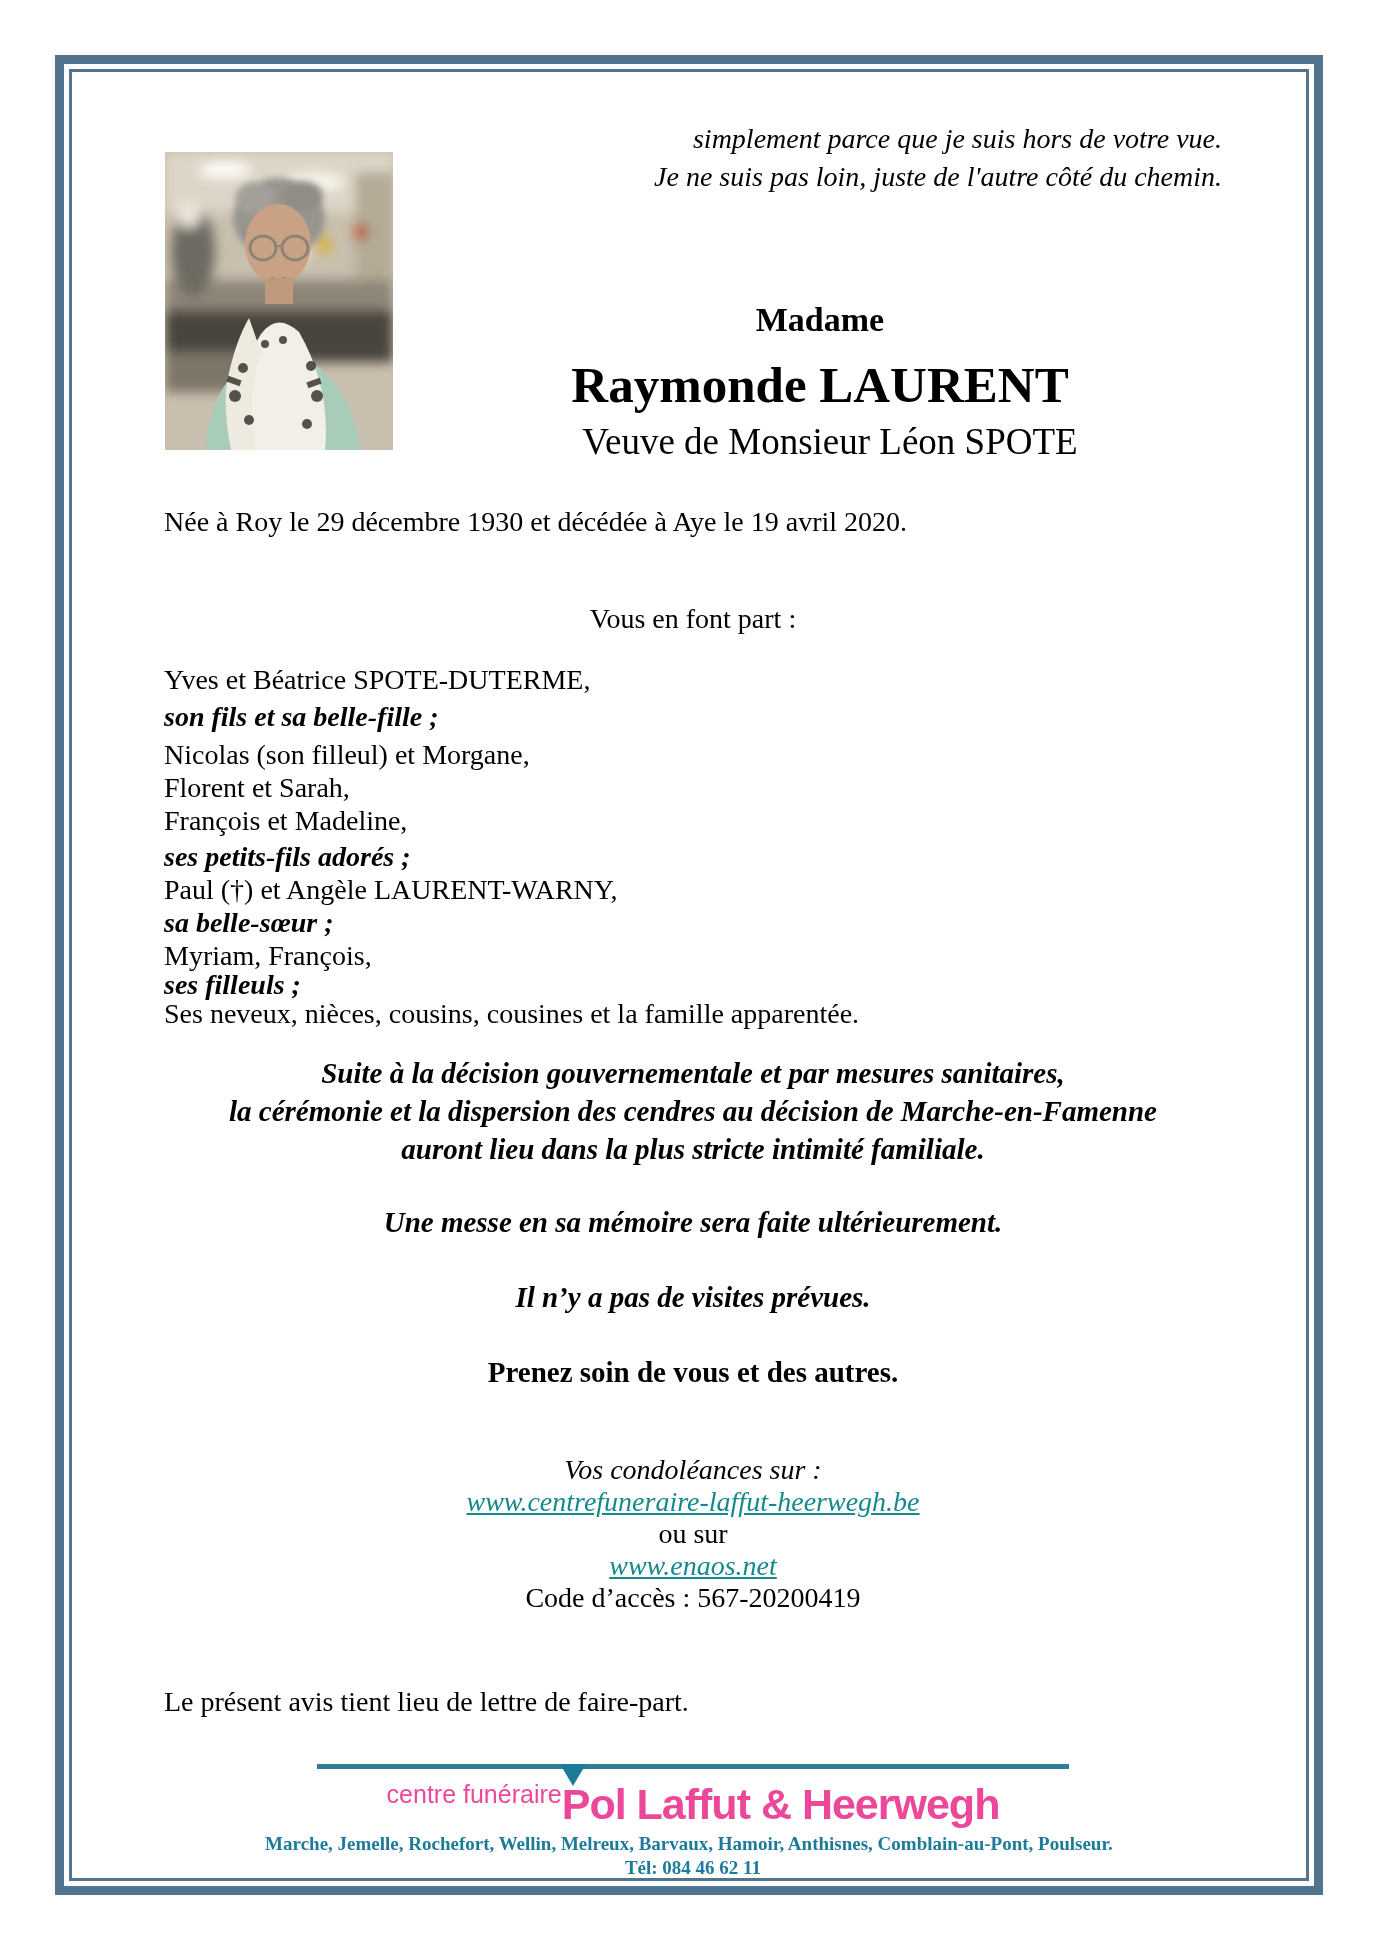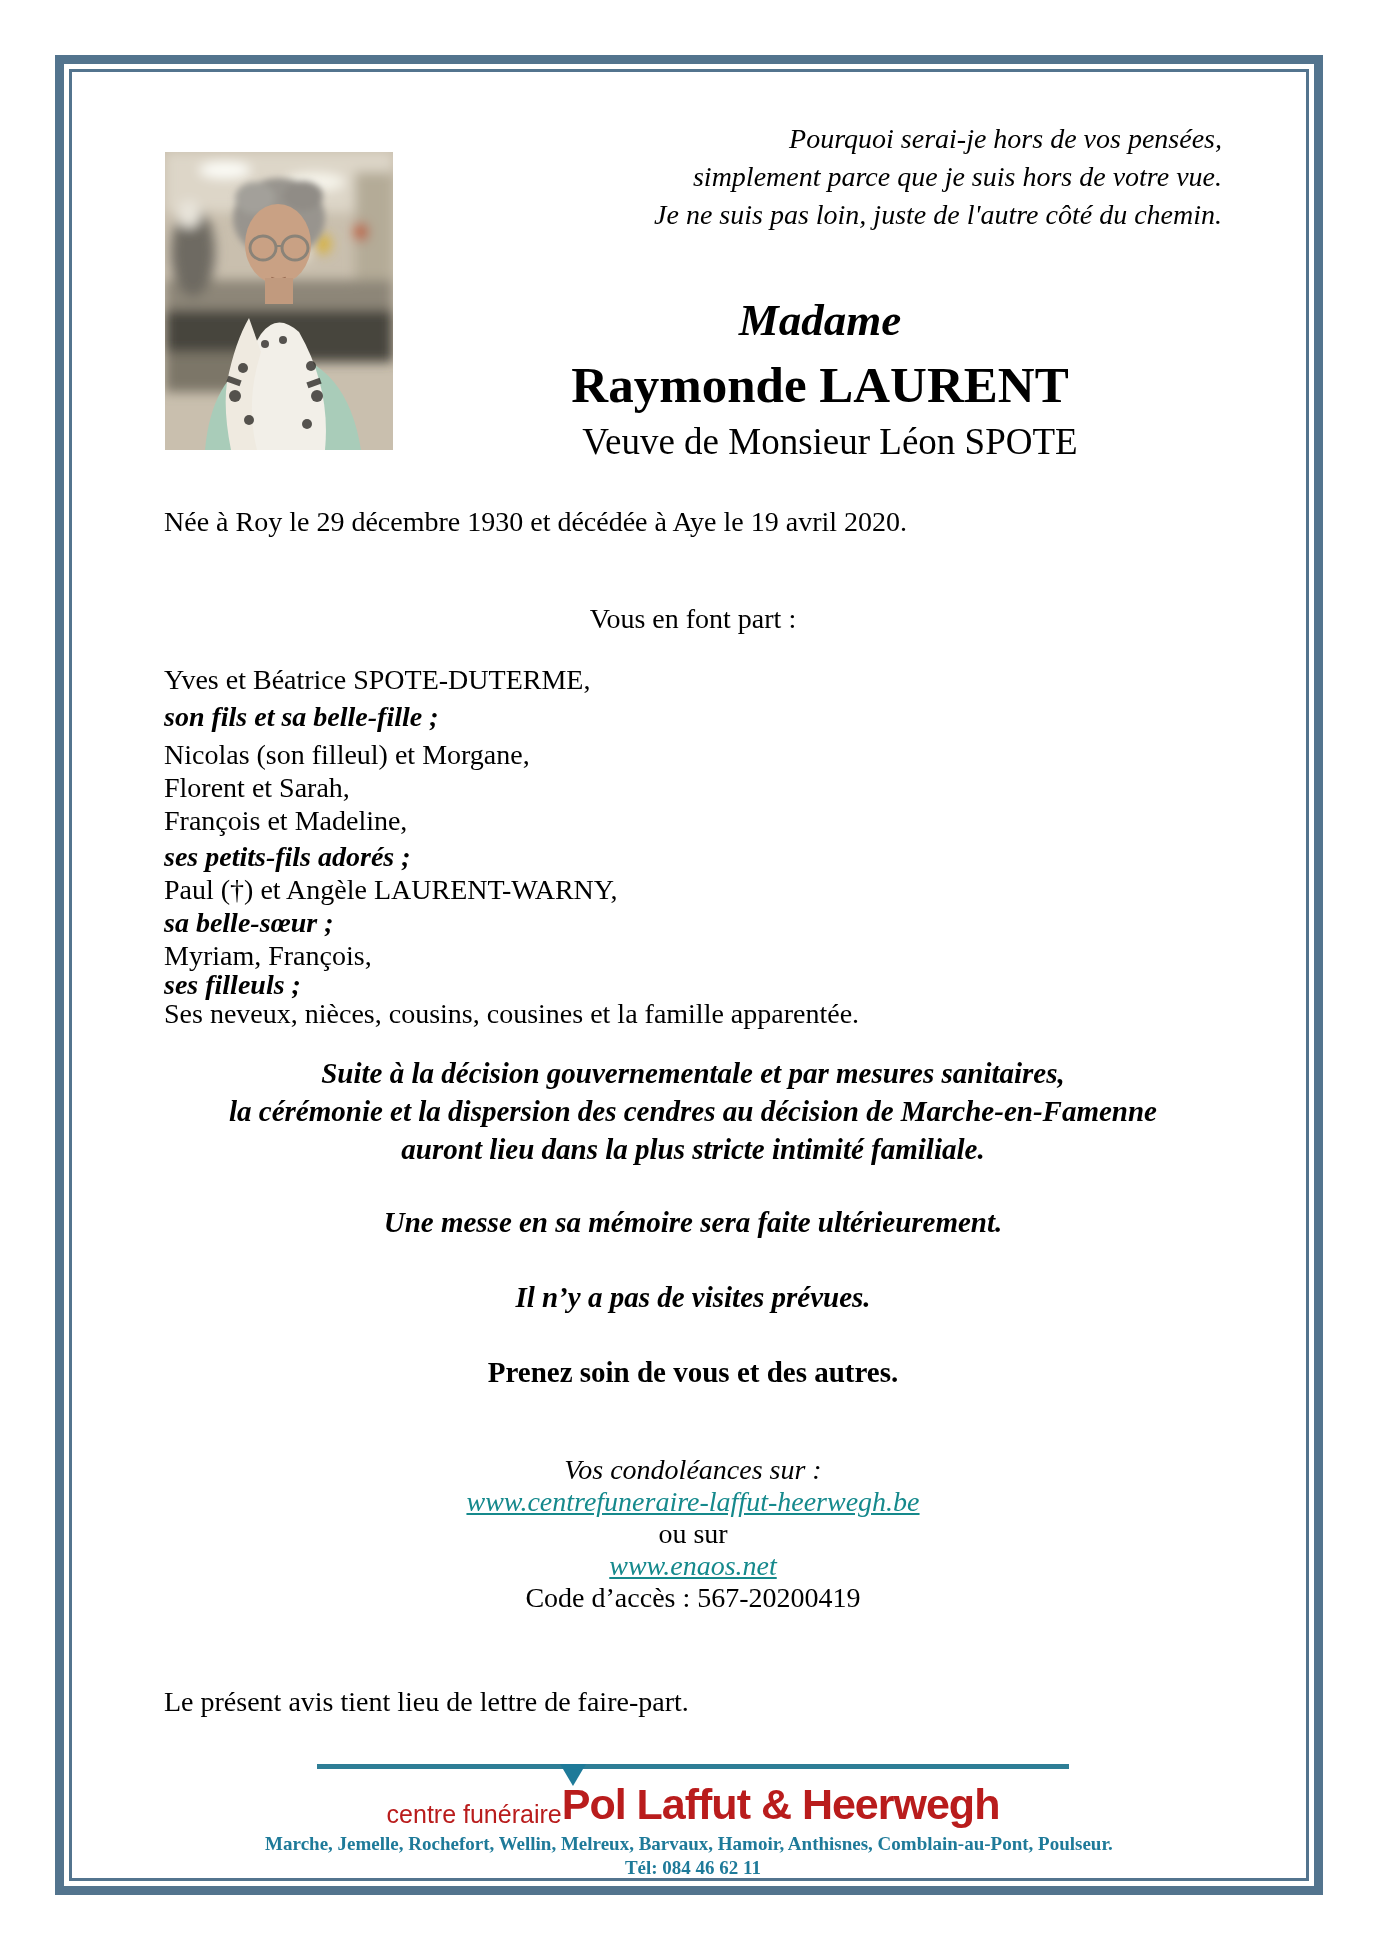--- a/index.html
+++ b/index.html
@@ -22,21 +22,21 @@
     position:absolute; left:165px; top:152px; width:228px; height:298px;
   }
   .photo svg { display:block; }
   .quote {
     position:absolute; right:156px; top:120px; text-align:right;
     font-style:italic; font-size:28px; line-height:38px; white-space:nowrap;
   }
   .title-block {
     position:absolute; left:393px; width:854px; top:288px; text-align:center;
   }
-  .title-salutation { font-size:45px; font-weight:bold; line-height:64px;font-style:italic; }
+  .title-salutation { font-size:34px; font-weight:bold; line-height:64px; }
   .title-name { font-size:51px; font-weight:bold; line-height:66px; }
   .title-subtitle { font-size:37px; line-height:48px;padding-left:20px; }
   
   .main {
     position:absolute; left:164px; top:505px; width:1058px;
     font-size:28px; line-height:33px;
   }
   .main div { white-space:nowrap; }
   .rel { text-align:left; font-weight:bold; font-style:italic; }
   .l-part   { margin-top:64px;text-align:center; }
@@ -59,22 +59,22 @@
     color:#15898c; font-style:italic; text-decoration:underline; cursor:pointer;
   }
   .letter { position:absolute; left:164px; top:1686px; font-size:28px; }
   
   .footer-rule {
     position:absolute; left:317px; top:1764px; width:752px; height:5px;
     background:#2e7e96;
   }
   .brand-row {
     position:absolute; left:164px; top:1780px; width:1058px;
-    display:flex; justify-content:center; align-items:flex-end; gap:0;
-    color:#b91c1c; font-family:"Liberation Sans", sans-serif; white-space:nowrap;
+    display:flex; justify-content:center; align-items:flex-start; gap:0;
+    color:#ec4899; font-family:"Liberation Sans", sans-serif; white-space:nowrap;
   }
   .brand-prefix { font-size:25px; }
   .brand-name { font-size:43px; font-weight:bold; position:relative; letter-spacing:-1px; }
   .tri {
     position:absolute; left:-2px; top:-16px; width:0; height:0;
     border-left:13px solid transparent; border-right:13px solid transparent;
     border-top:22px solid #1e7a99;
   }
   .locations {
     position:absolute; left:100px; top:1833px; width:1178px; text-align:center;
@@ -141,21 +141,20 @@
         <circle cx="142" cy="272" r="5"></circle>
       <circle cx="118" cy="188" r="4"></circle>
         <circle cx="100" cy="192" r="4"></circle>
       <rect x="62" y="226" width="14" height="6" transform="rotate(20 69 229)"></rect>
       <rect x="142" y="228" width="14" height="6" transform="rotate(-20 149 231)"></rect>
     </g>
   </svg>
 </div>
 
 <div class="quote">
-  <div>Pourquoi serai-je hors de vos pensées,</div>
   <div>simplement parce que je suis hors de votre vue.</div>
   <div>Je ne suis pas loin, juste de l'autre côté du chemin.</div>
 </div>
 
 <div class="title-block">
   <div class="title-salutation">Madame</div>
   <div class="title-name">Raymonde LAURENT</div>
   <div class="title-subtitle">Veuve de Monsieur Léon SPOTE</div>
 </div>
 

